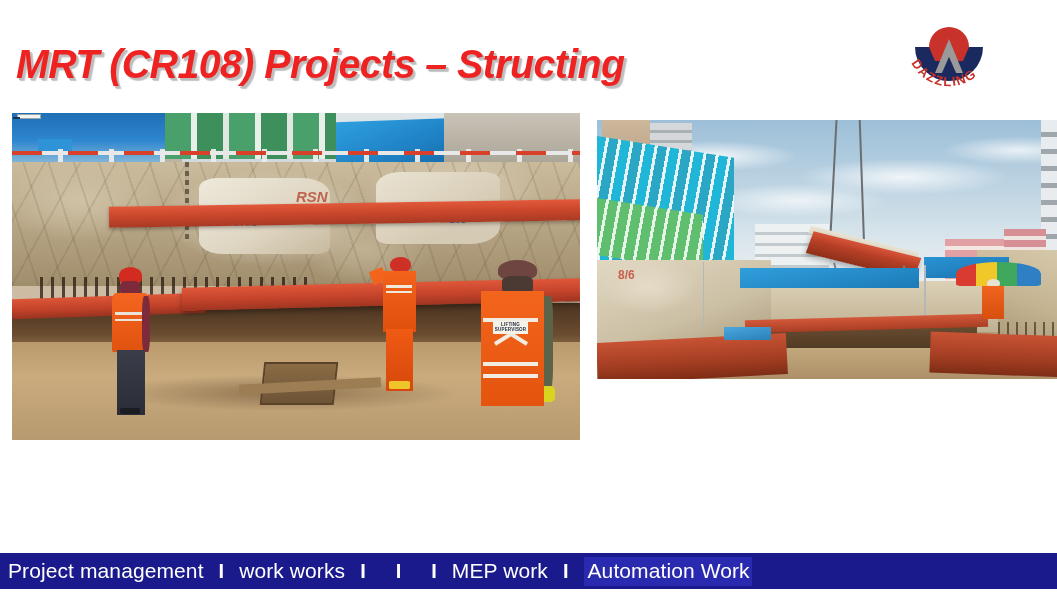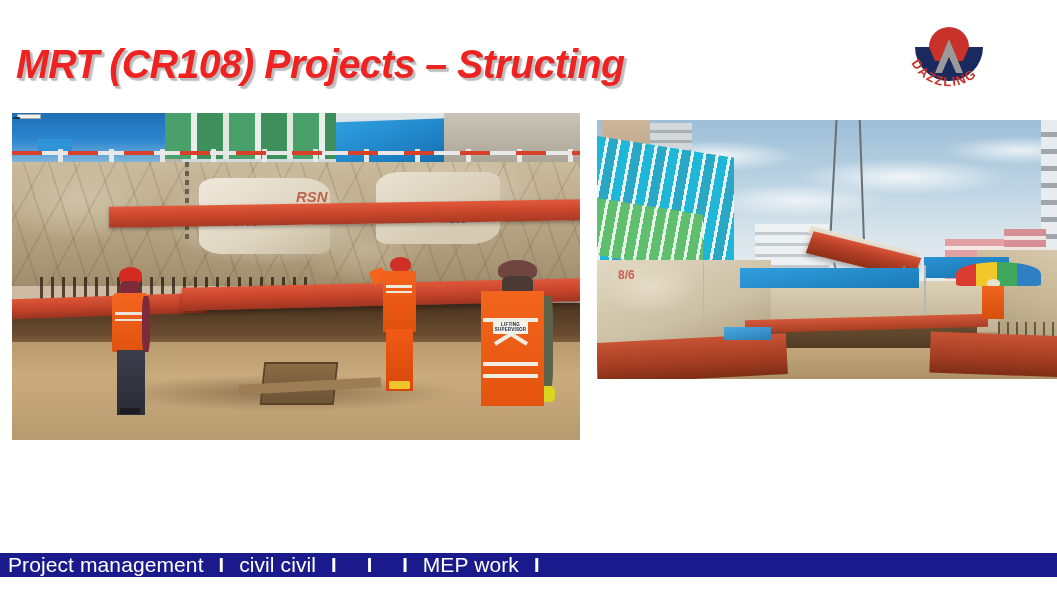--- a/index.html
+++ b/index.html
@@ -408,21 +408,21 @@
   .r-scaffold2 { left: 62%; top: 56%; width: 1.5px; height: 24%; background:#b4b8ba; }
   .r-bluebags {
     left: 24%; top: 80%; width: 9%; height: 5%;
     background: linear-gradient(170deg,#4aa8dd 0%, #2a7fb8 100%);
   }
 
   
   .banner {
     position: absolute;
     left: 0; top: 553px;
-    width: 1057px; height: 24px;
+    width: 1057px; height: 36px;
     background: #1a1a8c;
     display: flex;
     align-items: center;
     overflow: hidden;
   }
   .banner-inner {
     display: flex;
     align-items: center;
     width: 100%;
     padding-left: 8px;
@@ -584,22 +584,23 @@
     <div class="layer r-umbrella"></div>
     <div class="layer r-umb-pole"></div>
     <div class="layer r-worker-r-head"></div>
     <div class="layer r-worker-r"></div>
   </div>
 
   <div class="banner">
     <div class="banner-inner">
         <span class="banner-item">Project management</span>
         <span class="banner-sep">I</span>
-        <span class="banner-item">civil civil</span>
+        <span class="banner-item">work works</span>
         <span class="banner-sep">I</span>
         <span class="banner-sep">I</span>
         <span class="banner-sep">I</span>
         <span class="banner-item">MEP work</span>
         <span class="banner-sep">I</span>
+        <span class="banner-item highlighted">Automation Work</span>
       </div>
   </div>
 
 </div>
 
 </body></html>

